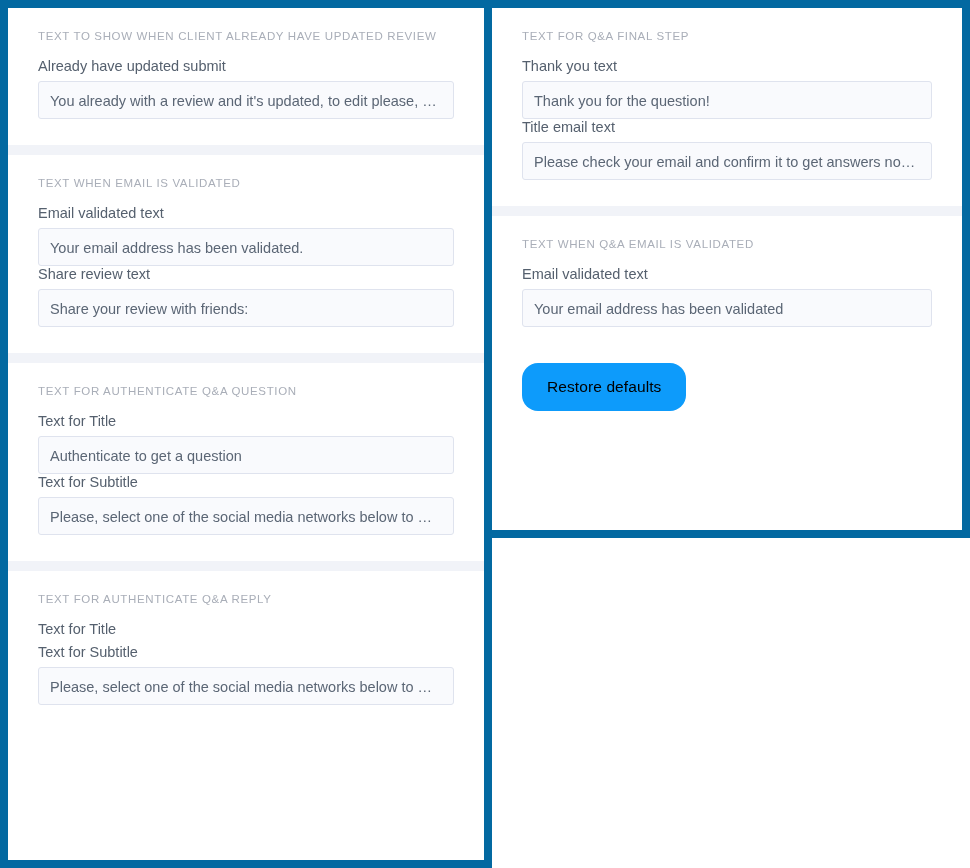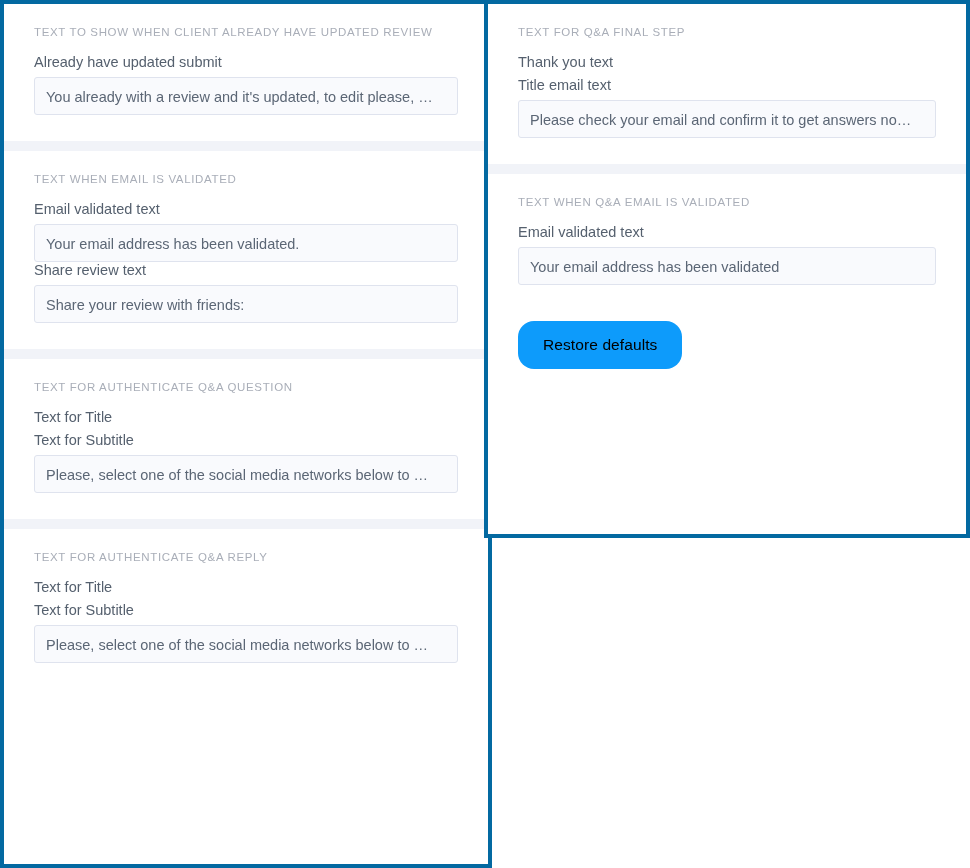--- a/index.html
+++ b/index.html
@@ -19,21 +19,21 @@
   #canvas {
     position: absolute;
     inset: 0;
     background: #ffffff;
   }
 
   
   .panel {
     position: absolute;
     background: #ffffff;
-    border: 4px solid #0369a1;
+    border: 8px solid #0369a1;
     box-sizing: border-box;
     overflow: hidden;
   }
   #panel-left {
     left: 0px;
     top: 0px;
     width: 492px;
     height: 868px;
   }
   #panel-right {
@@ -152,20 +152,21 @@
           <div class="field-input">Share your review with friends:</div>
         </div>
       </div>
 
       <div class="divider"></div>
 
       <div class="section">
         <div class="section-head">TEXT FOR AUTHENTICATE Q&amp;A QUESTION</div>
         <div class="field">
           <label class="field-label">Text for Title</label>
+          <div class="field-input">Authenticate to get a question</div>
         </div>
         <div class="field">
           <label class="field-label">Text for Subtitle</label>
           <div class="field-input">Please, select one of the social media networks below to …</div>
         </div>
       </div>
 
       <div class="divider"></div>
 
       <div class="section">
@@ -182,20 +183,21 @@
     </div>
   </div>
 
   <div class="panel" id="panel-right">
     <div class="panel-inner">
 
       <div class="section">
         <div class="section-head">TEXT FOR Q&amp;A FINAL STEP</div>
         <div class="field">
           <label class="field-label">Thank you text</label>
+          <div class="field-input">Thank you for the question!</div>
         </div>
         <div class="field">
           <label class="field-label">Title email text</label>
           <div class="field-input">Please check your email and confirm it to get answers no…</div>
         </div>
       </div>
 
       <div class="divider"></div>
 
       <div class="section">

